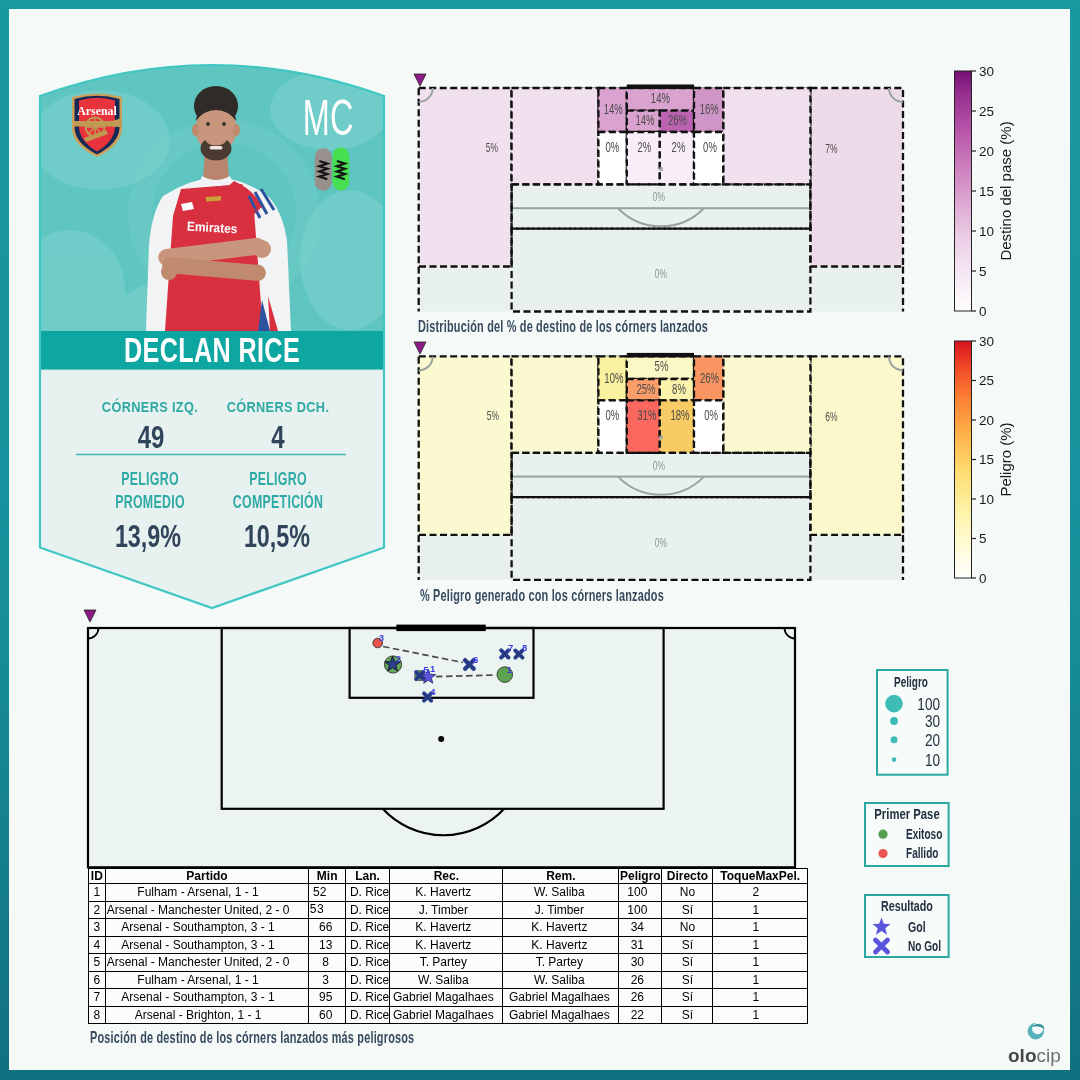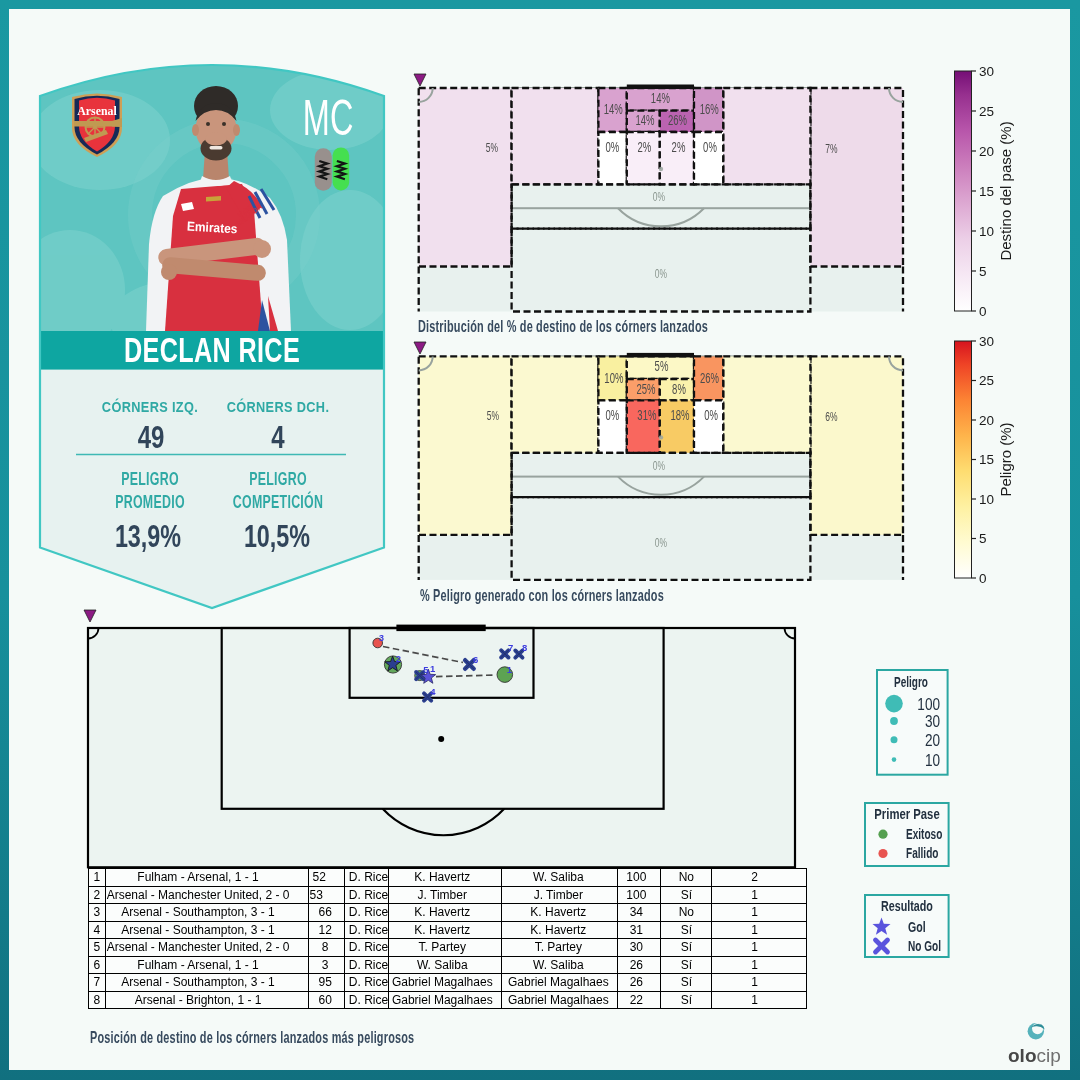--- a/index.html
+++ b/index.html
@@ -634,35 +634,46 @@
       <col style="width:203.9px">
       <col style="width:19.9px">
       <col style="width:43.7px">
       <col style="width:113.2px">
       <col style="width:115.9px">
       <col style="width:43.1px">
       <col style="width:51px">
       <col style="width:94.7px">
     </colgroup>
 <tbody>
+      <tr>
+        <th>ID</th>
+        <th>Partido</th>
+        <th>Min</th>
+        <th>Lan.</th>
+        <th>Rec.</th>
+        <th>Rem.</th>
+        <th>Peligro</th>
+        <th>Directo</th>
+        <th>ToqueMaxPel.</th>
+      </tr>
 <tr>
         <td class="tC">1</td>
         <td class="tR" style="padding-right:18px;">Fulham - Arsenal, 1 - 1</td>
         <td class="tR" style="padding-right:15px;">52</td>
         <td class="tL" style="padding-left:4px;">D. Rice</td>
         <td class="tR" style="padding-right:6px;">K. Havertz</td>
         <td class="tR" style="padding-right:3px;">W. Saliba</td>
         <td class="tR" style="padding-right:6px;">100</td>
         <td class="tC">No</td>
         <td class="tR" style="padding-right:9px;">2</td>
       </tr>
 <tr>
         <td class="tC">2</td>
         <td class="tR" style="padding-right:18px;">Arsenal - Manchester United, 2 - 0</td>
-        <td class="tR" style="padding-right:21px;">53</td>
+        <td class="tR" style="padding-right:21px;font-family:Liberation Mono, monospace;">53</td>
         <td class="tL" style="padding-left:4px;">D. Rice</td>
         <td class="tR" style="padding-right:6px;">J. Timber</td>
         <td class="tR" style="padding-right:3px;">J. Timber</td>
         <td class="tR" style="padding-right:6px;">100</td>
         <td class="tC">Sí</td>
         <td class="tR" style="padding-right:9px;">1</td>
       </tr>
 <tr>
         <td class="tC">3</td>
         <td class="tR" style="padding-right:18px;">Arsenal - Southampton, 3 - 1</td>
@@ -670,21 +681,21 @@
         <td class="tL" style="padding-left:4px;">D. Rice</td>
         <td class="tR" style="padding-right:6px;">K. Havertz</td>
         <td class="tR" style="padding-right:3px;">K. Havertz</td>
         <td class="tR" style="padding-right:6px;">34</td>
         <td class="tC">No</td>
         <td class="tR" style="padding-right:9px;">1</td>
       </tr>
 <tr>
         <td class="tC">4</td>
         <td class="tR" style="padding-right:18px;">Arsenal - Southampton, 3 - 1</td>
-        <td class="tR" style="padding-right:3px;">12</td>
+        <td class="tR" style="padding-right:3px;">13</td>
         <td class="tL" style="padding-left:4px;">D. Rice</td>
         <td class="tR" style="padding-right:6px;">K. Havertz</td>
         <td class="tR" style="padding-right:3px;">K. Havertz</td>
         <td class="tR" style="padding-right:6px;margin-left:40px;">31</td>
         <td class="tC">Sí</td>
         <td class="tR" style="padding-right:9px;">1</td>
       </tr>
 <tr>
         <td class="tC">5</td>
         <td class="tR" style="padding-right:18px;">Arsenal - Manchester United, 2 - 0</td>

